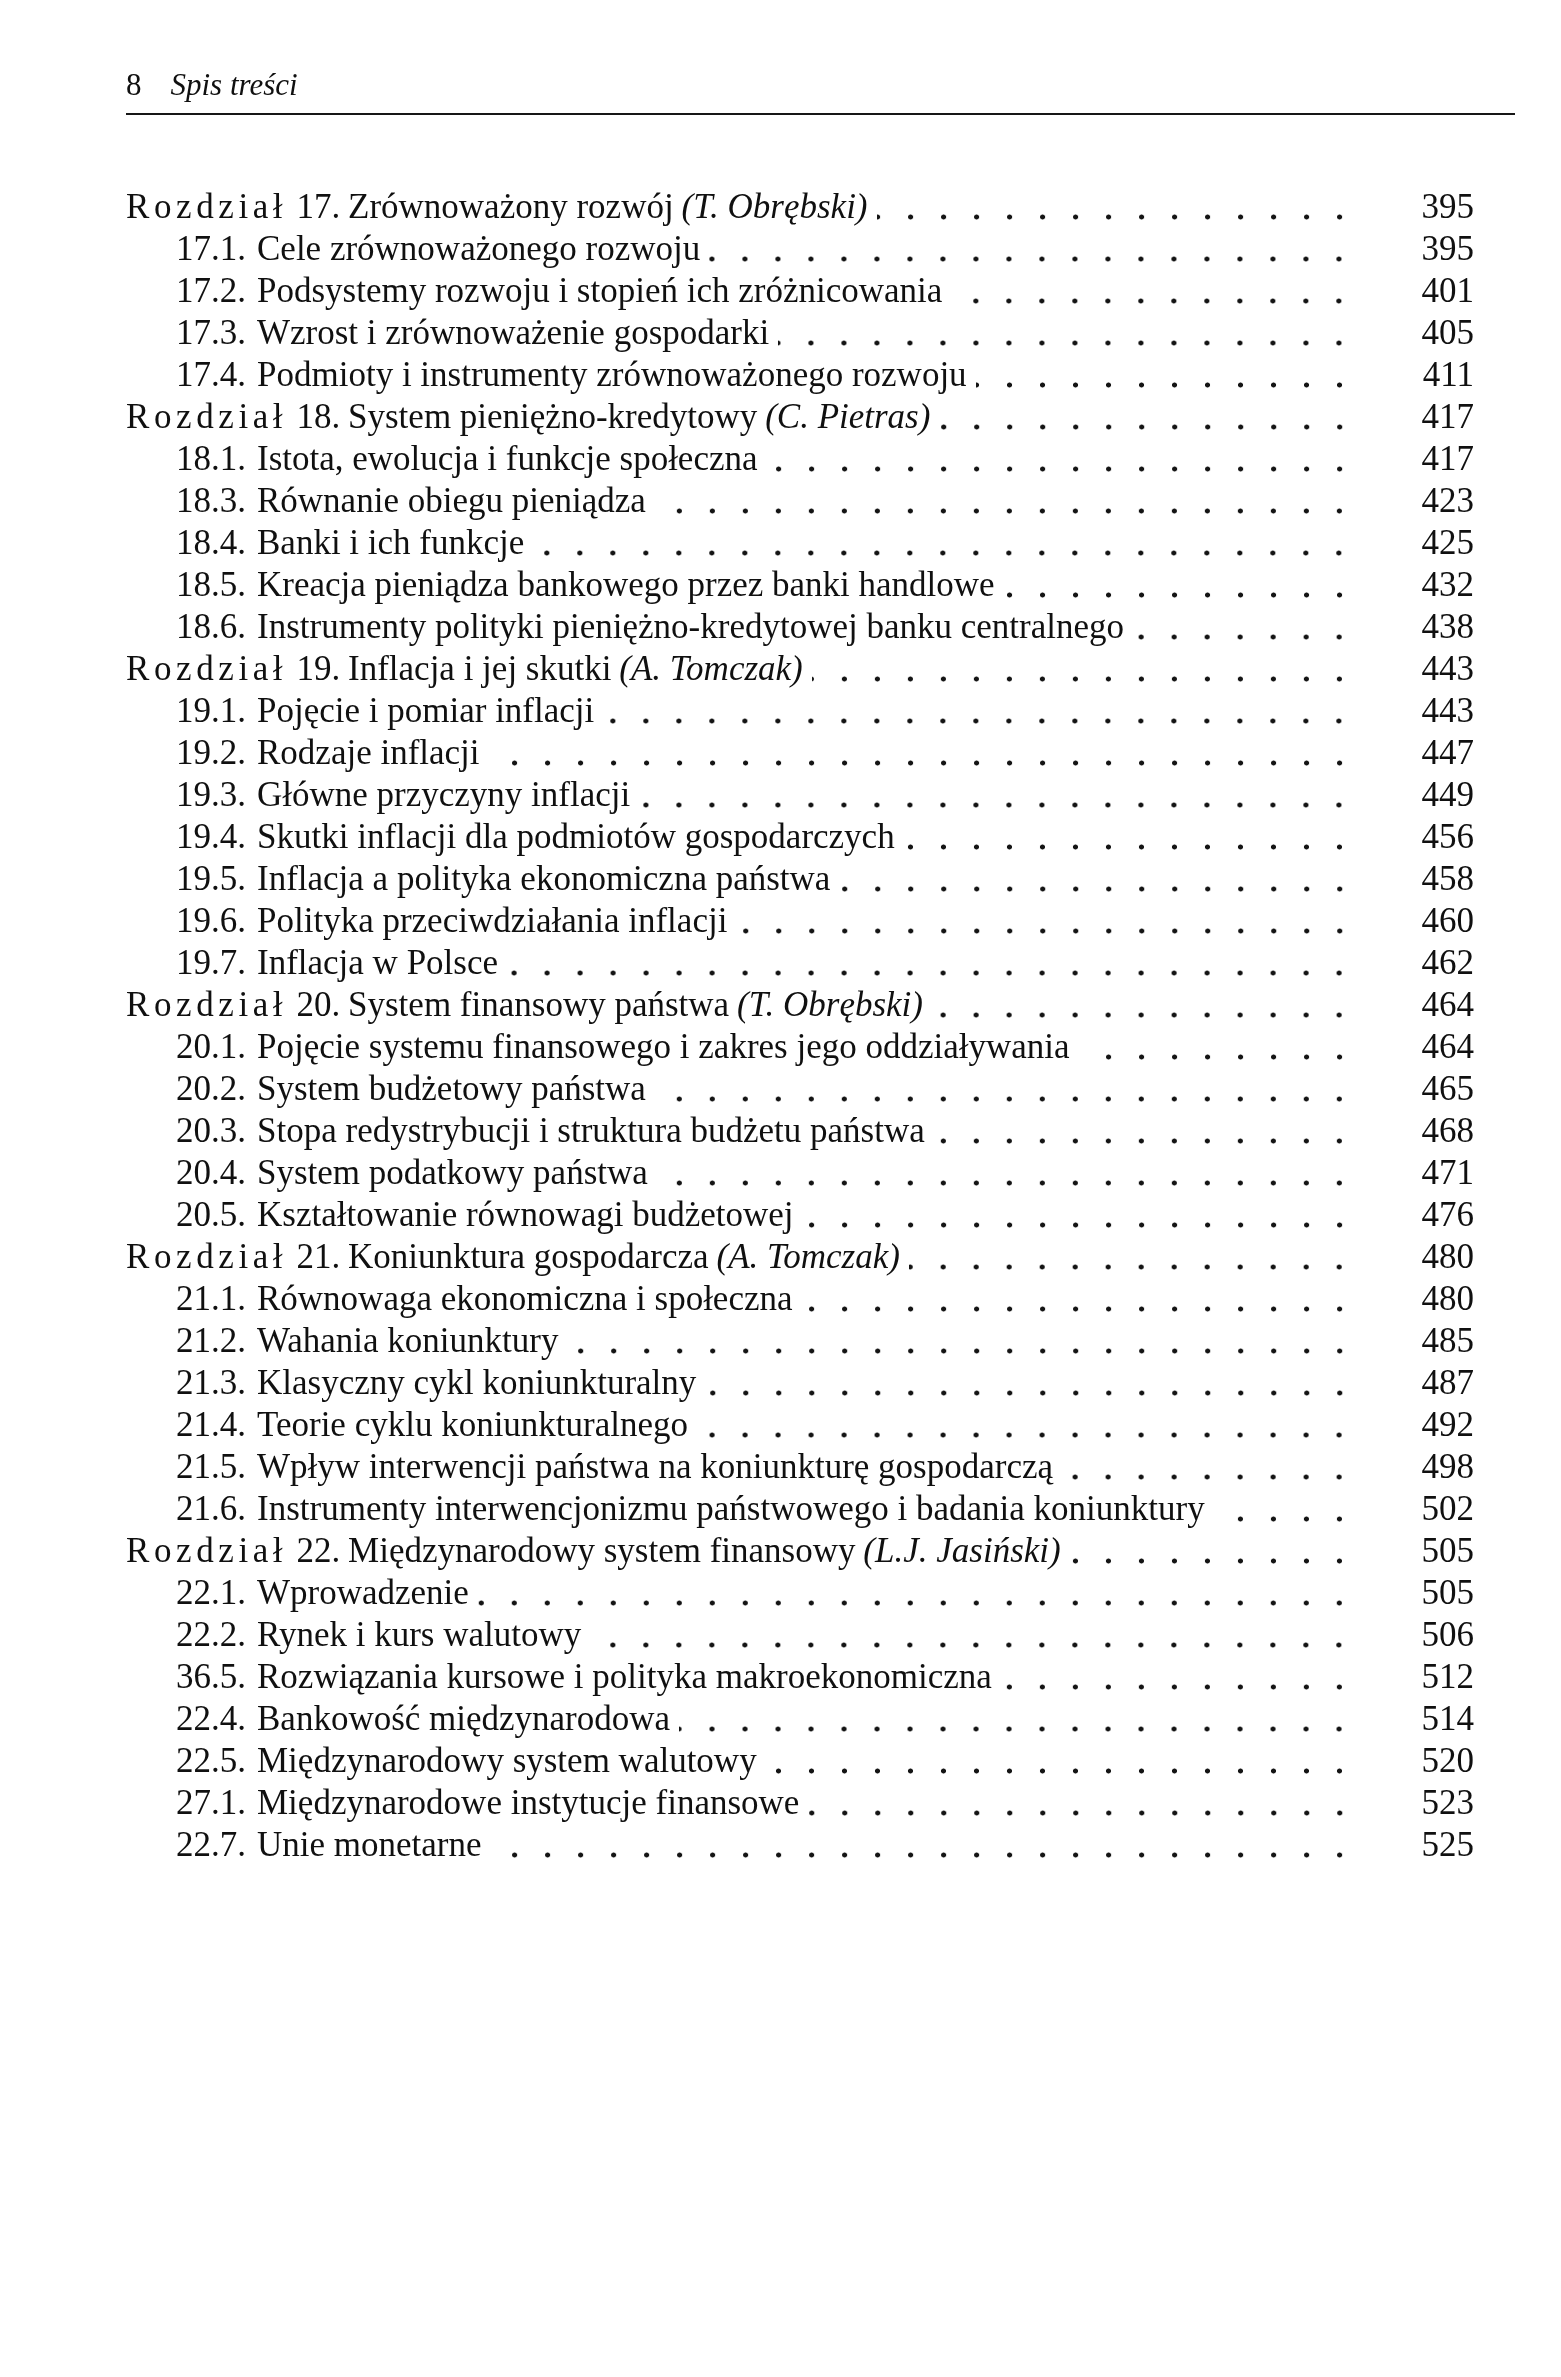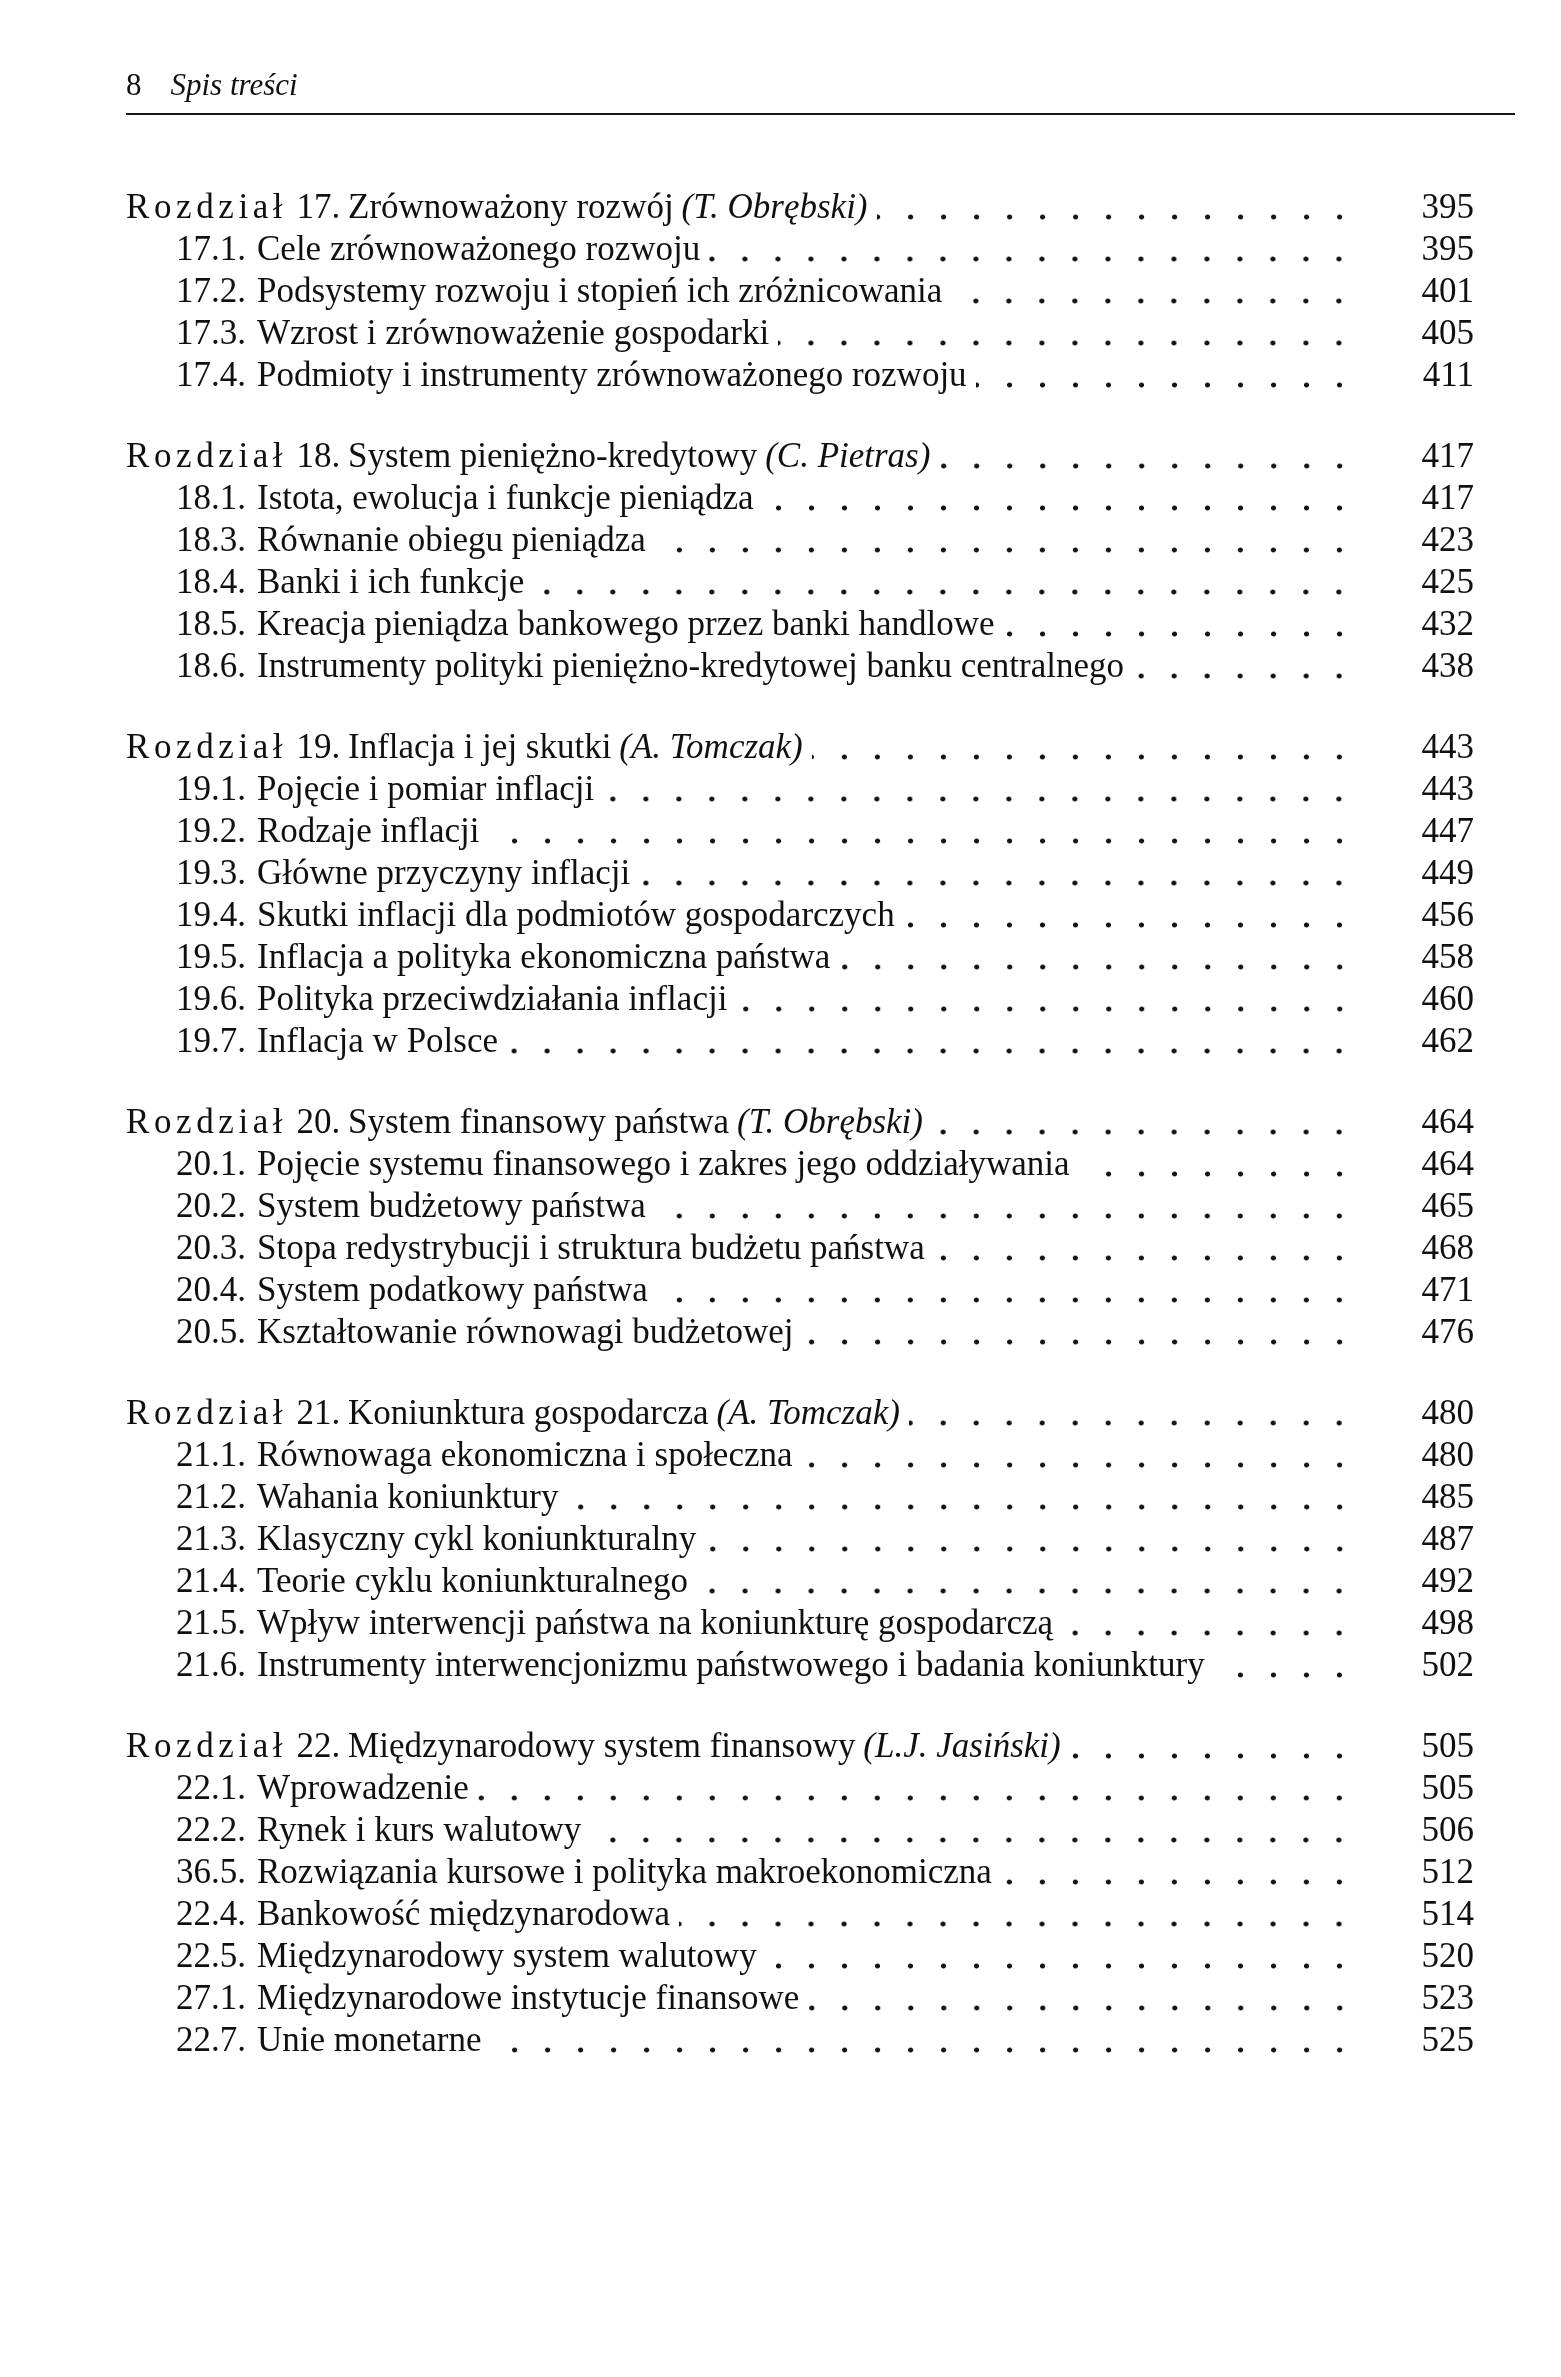--- a/index.html
+++ b/index.html
@@ -27,21 +27,21 @@
   .hdr .pgno { margin-right: 29px; }
   .hdr .hdr-title { font-style: italic; }
   .hdr-rule {
     border: none;
     border-top: 2.6px solid #161616;
     margin: 7.9px -41px 0 0;
   }
 
   
   main#toc { margin-top: 71px; }
-  .chapter-block + .chapter-block { margin-top: 39px; }
+  .chapter-block + .chapter-block { }
 
   .row {
     display: flex;
     align-items: flex-start;
     font-size: 35px;
     line-height: 42px;
     white-space: nowrap;
   }
   .row .label { flex: 0 0 auto; }
   .section-row { padding-left: 50px; }
@@ -109,21 +109,21 @@
   </div>
 </section>
       <section class="chapter-block">
   <div class="row chapter-row">
     <span class="label"><span class="rozdzial">Rozdział</span><span class="chap-num">18.</span><span class="chap-title">System pieniężno-kredytowy</span><span class="author">(C. Pietras)</span></span>
     <span class="leader"></span>
     <span class="page-num">417</span>
   </div>
 
   <div class="row section-row">
-    <span class="label"><span class="sec-num">18.1.</span><span class="sec-title">Istota, ewolucja i funkcje pieniądza</span></span>
+    <span class="label"><span class="sec-num">18.1.</span><span class="sec-title">Istota, ewolucja i funkcje społeczna</span></span>
     <span class="leader"></span>
     <span class="page-num">417</span>
   </div>
 
 
   <div class="row section-row">
     <span class="label"><span class="sec-num">18.3.</span><span class="sec-title">Równanie obiegu pieniądza</span></span>
     <span class="leader"></span>
     <span class="page-num">423</span>
   </div>

